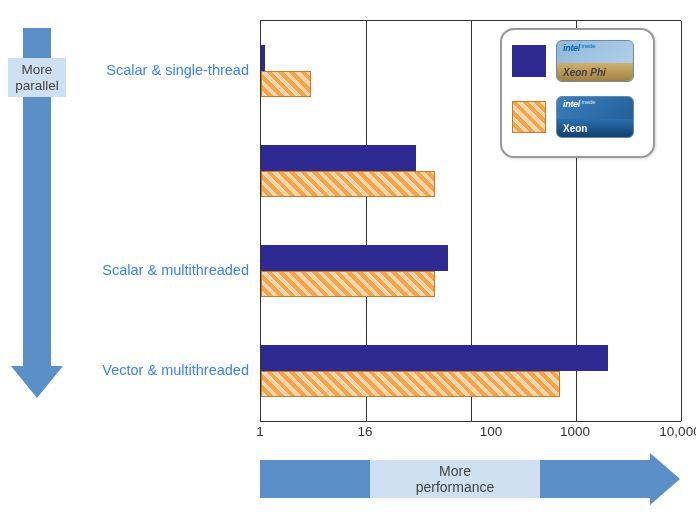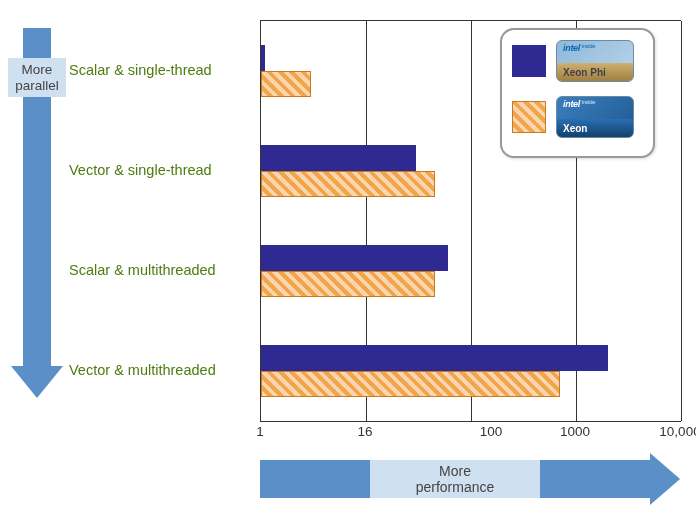--- a/index.html
+++ b/index.html
@@ -109,22 +109,23 @@
     position: absolute;
     left: 0;
     top: 0;
     width: 180px;
     height: 400px;
   }
   .y-label {
     position: absolute;
     right: 6px;
     width: 180px;
+    text-align: right;
     font-size: 14.5px;
-    color: #4d7c0f;
+    color: #3b82f6;
     transform: translateY(-50%);
   }
   .plot {
     position: absolute;
     left: 185px;
     top: 0;
     width: 420px; 
     height: 400px;
     border-top: 1px solid #333;
     border-bottom: 1px solid #333;
@@ -237,20 +238,21 @@
     font-size: 10px;
     font-weight: bold;
     color: #fff;
     display: flex;
     align-items: center;
     padding-left: 6px;
   }
   .legend-badge.phi .strip {
     background: linear-gradient(#d0b070, #a08040);
     color: #404048;
+    font-style: italic;
   }
   .legend-badge.xeon .strip {
     background: linear-gradient(#2a6fb0, #12416d);
   }
   .legend-badge.xeon {
     background: linear-gradient(135deg, #3b7fbd 0%, #1f5a92 100%);
   }
   .legend-badge.xeon .intel { color: #fff; }
   .legend-badge.xeon .intel .inside { color: #cde1f2; }
 </style>
@@ -264,21 +266,20 @@
     <div class="label-box" style="white-space:pre-line">More
 parallel</div>
     <div class="shaft"></div>
     <div class="head"></div>
   </div>
 
   <div class="chart">
 
     <div class="y-labels">
       <div class="y-label" style="top: 50px">Scalar &amp; single-thread</div>
-      <div class="y-label" style="top:150px">Vector &amp; single-thread</div>
       <div class="y-label" style="top:350px">Vector &amp; multithreaded</div>
       <div class="y-label" style="top:250px">Scalar &amp; multithreaded</div>
     </div>
 
     <div class="plot">
 
       <div class="gridline" style="left:105px"></div>
       <div class="gridline" style="left:210px"></div>
       <div class="gridline" style="left:315px"></div>
       <div class="gridline" style="left:420px"></div>

